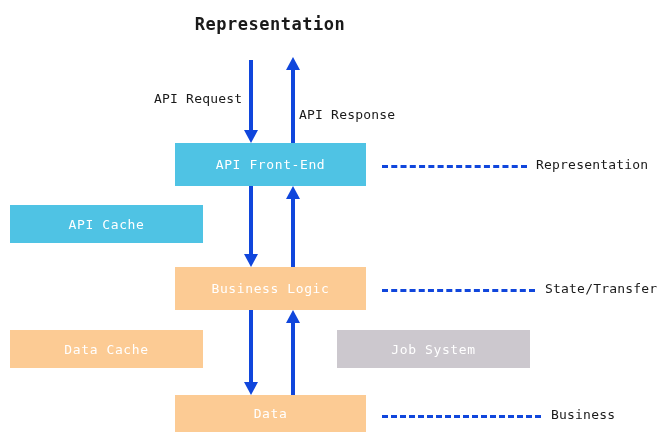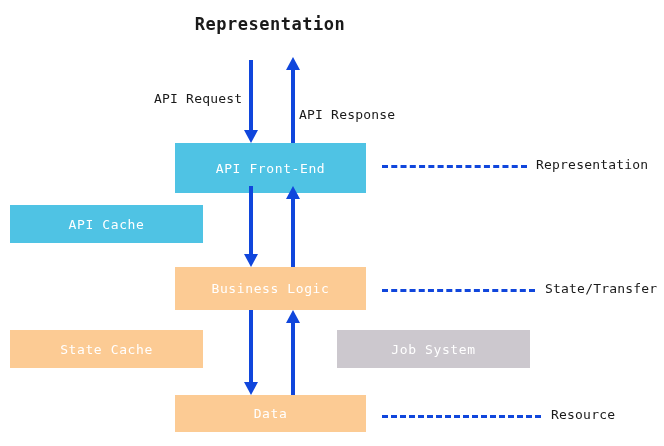--- a/index.html
+++ b/index.html
@@ -85,31 +85,31 @@
   }
 </style>
 </head>
 <body>
 
 <div id="canvas">
 
   <div class="title">Representation</div>
 
   <div id="boxes-layer">
-      <div class="box" style="left: 175px; top: 143px; width: 191px; height: 50px; background: rgb(79, 195, 228);">
+      <div class="box" style="left: 175px; top: 143px; width: 191px; height: 43px; background: rgb(79, 195, 228);">
         <span>API Front-End</span>
       </div>
       <div class="box" style="left: 10px; top: 205px; width: 193px; height: 38px; background: rgb(79, 195, 228);">
         <span>API Cache</span>
       </div>
       <div class="box" style="left: 175px; top: 267px; width: 191px; height: 43px; background: rgb(252, 203, 148);">
         <span>Business Logic</span>
       </div>
       <div class="box" style="left: 10px; top: 330px; width: 193px; height: 38px; background: rgb(252, 203, 148);">
-        <span>State Cache</span>
+        <span>Data Cache</span>
       </div>
       <div class="box" style="left: 337px; top: 330px; width: 193px; height: 38px; background: rgb(204, 200, 206);">
         <span>Job System</span>
       </div>
       <div class="box" style="left: 175px; top: 395px; width: 191px; height: 37px; background: rgb(252, 203, 148);">
         <span>Data</span>
       </div>
     </div>
   <div id="dashes-layer">
       <div class="dashed-line" style="left: 382px; top: 165px; width: 145px;"></div>
@@ -138,18 +138,18 @@
         <div class="head" style="top: 72px;"></div>
       </div>
       <div class="arrow up" style="left: 291px; top: 310px; height: 85px;">
         <div class="shaft" style="top: 12px; height: 73px;"></div>
         <div class="head" style="top: 0px;"></div>
       </div>
     </div>
   <div id="labels-layer">
       <div class="side-label" style="left: 536px; top: 157px;">Representation</div>
       <div class="side-label" style="left: 545px; top: 281px;">State/Transfer</div>
-      <div class="side-label" style="left: 551px; top: 407px;">Resource</div>
+      <div class="side-label" style="left: 551px; top: 407px;">Business</div>
       <div class="edge-label" style="left: 154px; top: 91px;">API Request</div>
       <div class="edge-label" style="left: 299px; top: 91px; margin-top: 16px;">API Response</div>
     </div>
 
 </div>
 
 </body></html>

